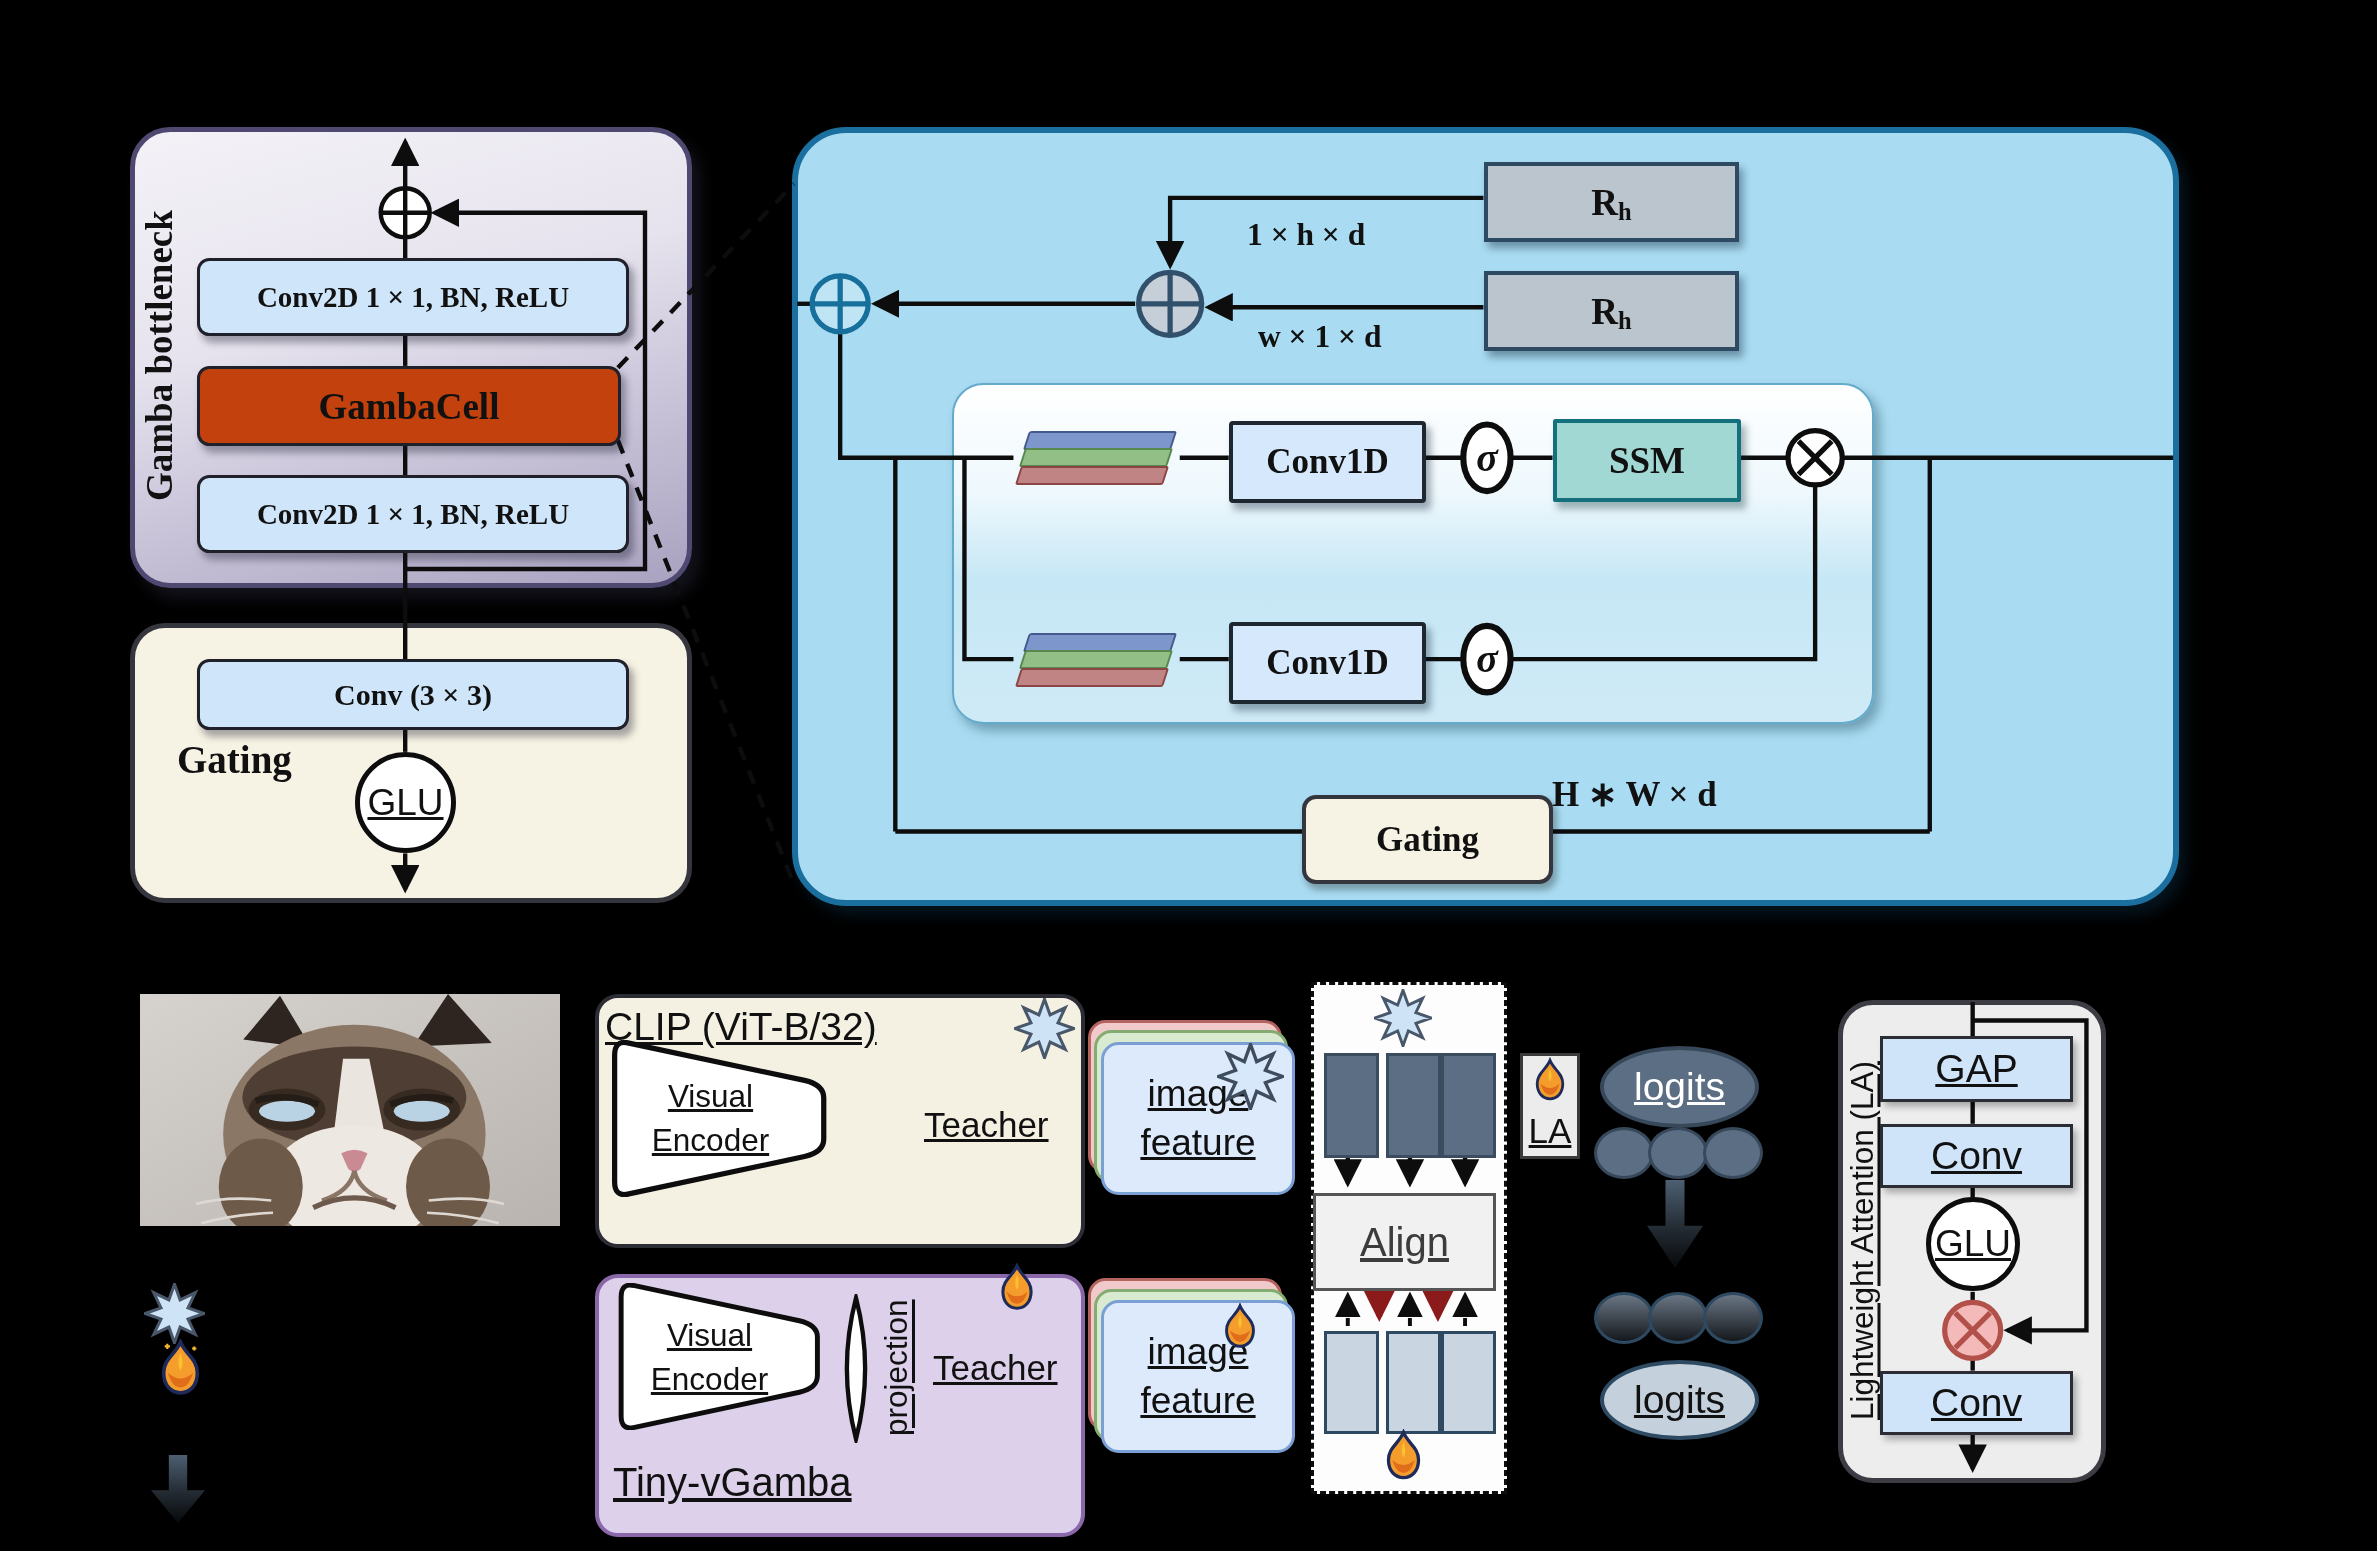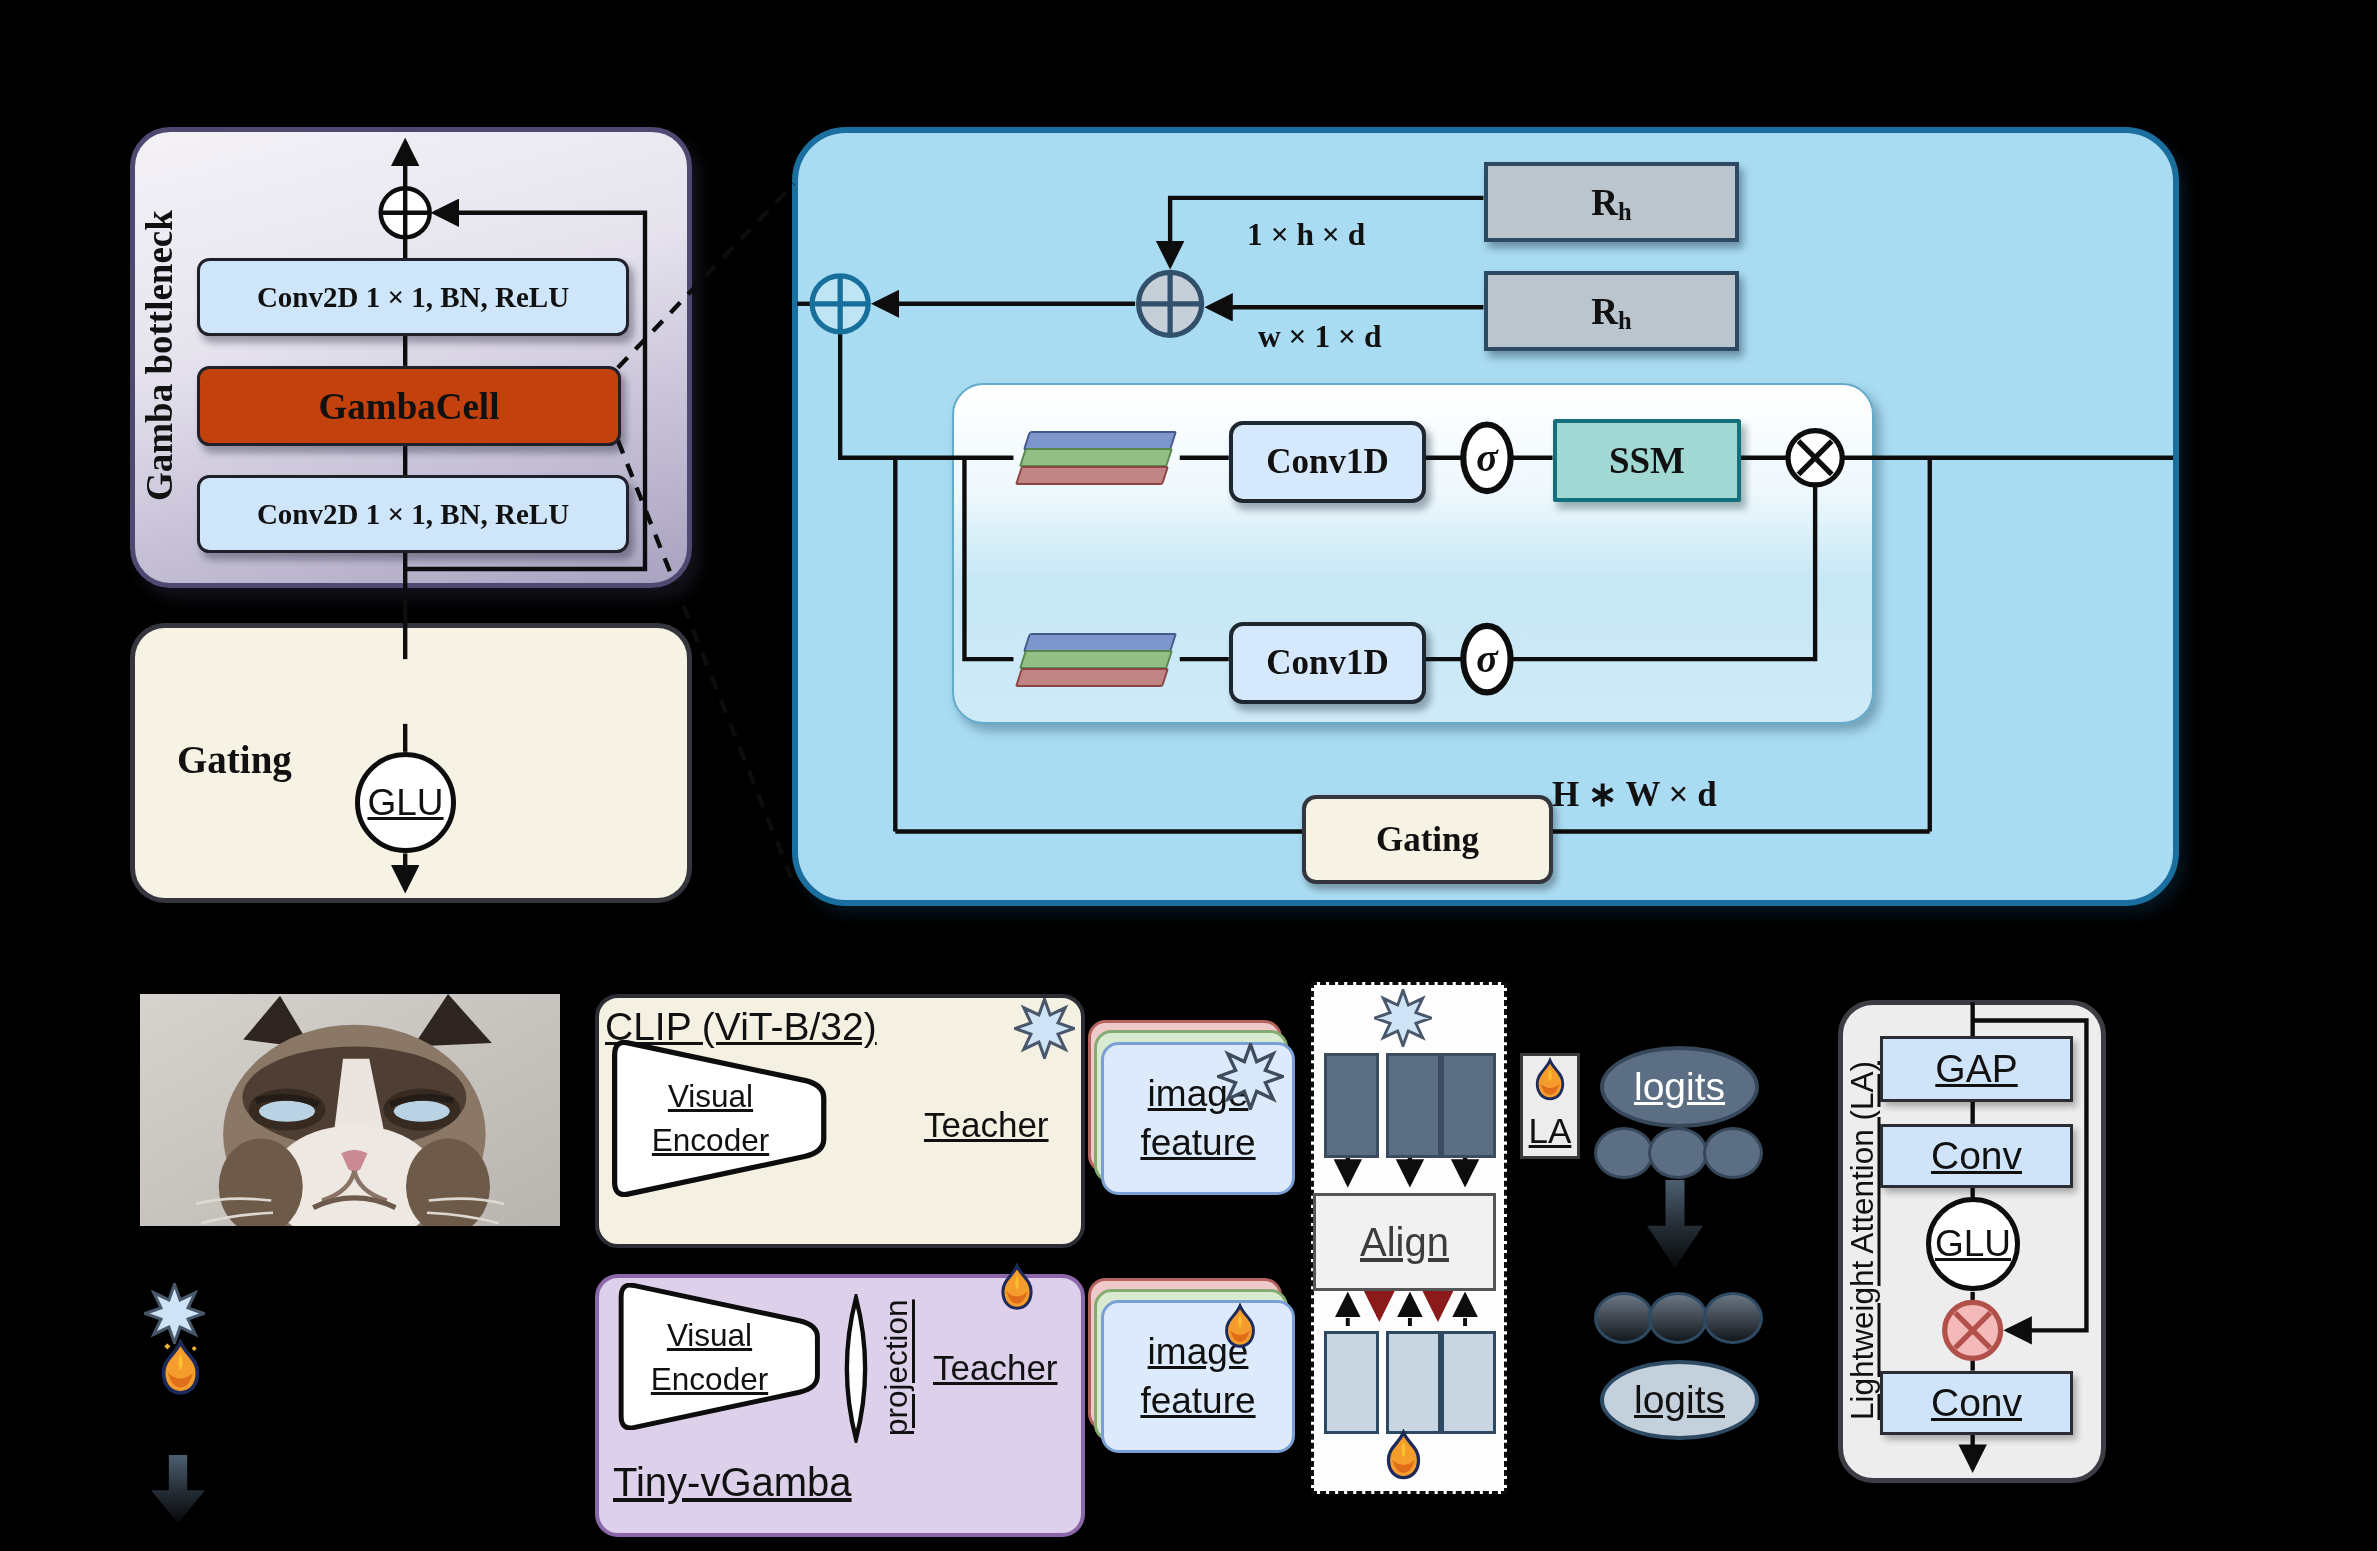--- a/index.html
+++ b/index.html
@@ -19,21 +19,21 @@
   #inner-panel{left:952px;top:383px;width:922px;height:341px;border:2.6px solid #64aacb;border-radius:31.5px;
      background:linear-gradient(180deg,#ffffff 0%,#eef8fd 32%,#c6e7f5 58%,#cfeaf7 100%);box-shadow:5.3px 7px 10.5px rgba(10,50,70,.35);}
   #align-panel{left:1311px;top:982px;width:196px;height:512px;border:3.5px dashed #0d0d0d;background:#fdfdfd;}
   #la-panel{left:1838px;top:1000px;width:268px;height:483px;border:5.3px solid #3c3c44;border-radius:35px;background:#ededed;box-shadow:7px 8.8px 12.3px rgba(0,0,0,.5);}
   #clip-box{left:595px;top:994px;width:490px;height:254px;border:4.4px solid #2c2c34;border-radius:23px;background:#f5f1e2;}
   #student-box{left:595px;top:1274px;width:490px;height:263px;border:4.4px solid #8a67a8;border-radius:23px;background:#ddd0ea;}
   #la-chip{left:1520px;top:1053px;width:60px;height:106px;border:3.5px solid #3a3a3a;background:#ececec;}
   
   .bluebox{background:#cfe6fa;border:3.5px solid #20202a;border-radius:12.3px;box-shadow:4.4px 6.1px 7.9px rgba(20,20,40,.35);}
   .rbox{background:#bac5ce;border:4.4px solid #2e4a62;box-shadow:4.4px 6.1px 7.9px rgba(10,30,50,.4);}
-  .conv1d{background:#d6e8fb;border:4.4px solid #1e2630;border-radius:14px;box-shadow:4.4px 6.1px 7.9px rgba(10,30,50,.35);}
+  .conv1d{background:#d6e8fb;border:4.4px solid #1e2630;border-radius:4px;box-shadow:4.4px 6.1px 7.9px rgba(10,30,50,.35);}
   .ssm{background:#a2d8d4;border:4.4px solid #13707c;border-radius:2.6px;box-shadow:4.4px 6.1px 7.9px rgba(10,50,50,.35);}
   .creambox{background:#f7f3e4;border:4.4px solid #35353d;border-radius:14px;box-shadow:3.5px 5.3px 7px rgba(0,0,0,.3);}
   .glu{background:#fff;border:5.3px solid #0d0d0d;border-radius:50%;}
   .vert{writing-mode:vertical-rl;transform:rotate(180deg);}
   .darkrect{background:#5b6e83;border:3.5px solid #3b4c5e;}
   .lightrect{background:#c9d6e2;border:3.5px solid #2e4a62;}
   .card{position:absolute;width:188px;height:147px;border-radius:17.5px;border:3.5px solid;}
   .oval{border-radius:50%;}
   .grad-arrow{background:linear-gradient(180deg,#4d5f71 0%,#232b33 55%,#07090b 100%);
      clip-path:polygon(33% 0,67% 0,67% 52%,100% 52%,50% 100%,0 52%,33% 52%);}
@@ -144,20 +144,21 @@
 
     <ellipse cx="1699" cy="523" rx="27" ry="38" fill="#fff" stroke="#0d0d0d" stroke-width="7"></ellipse>
     <ellipse cx="1699" cy="753" rx="27" ry="38" fill="#fff" stroke="#0d0d0d" stroke-width="7"></ellipse>
   </svg>
 
   <div class="abs z10 vert serif ctr" style="left:138px;top:133px;width:42px;height:446px;font-size:37px">Gamba bottleneck</div>
   <div class="abs z10 bluebox ctr serif" style="left:197px;top:258px;width:426px;height:72px;font-size:29px">Conv2D 1 × 1,  BN, ReLU</div>
   <div class="abs z10 bluebox ctr serif" style="left:197px;top:366px;width:418px;height:74px;font-size:37px;background:#c2410c">GambaCell</div>
   <div class="abs z10 bluebox ctr serif" style="left:197px;top:475px;width:426px;height:72px;font-size:29px">Conv2D 1 × 1,  BN, ReLU</div>
 
+  <div class="abs z10 bluebox ctr serif" style="left:197px;top:659px;width:426px;height:65px;font-size:30px">Conv (3 × 3)</div>
   <div class="abs z10 serif" style="left:177px;top:737px;font-size:39px">Gating</div>
   <div class="abs z10 glu ctr sans" style="left:355px;top:752px;width:91px;height:91px;font-size:37px">GLU</div>
 
   <div class="abs z10 rbox ctr serif" style="left:1484px;top:162px;width:247px;height:72px;font-size:37px">
     <span>R</span>
       <span style="font-size:24.5px;align-self:flex-end;padding-bottom:12.3px">h</span>
   </div>
   <div class="abs z10 rbox ctr serif" style="left:1484px;top:271px;width:247px;height:72px;font-size:37px">
     <span>R</span>
       <span style="font-size:24.5px;align-self:flex-end;padding-bottom:12.3px">h</span>

